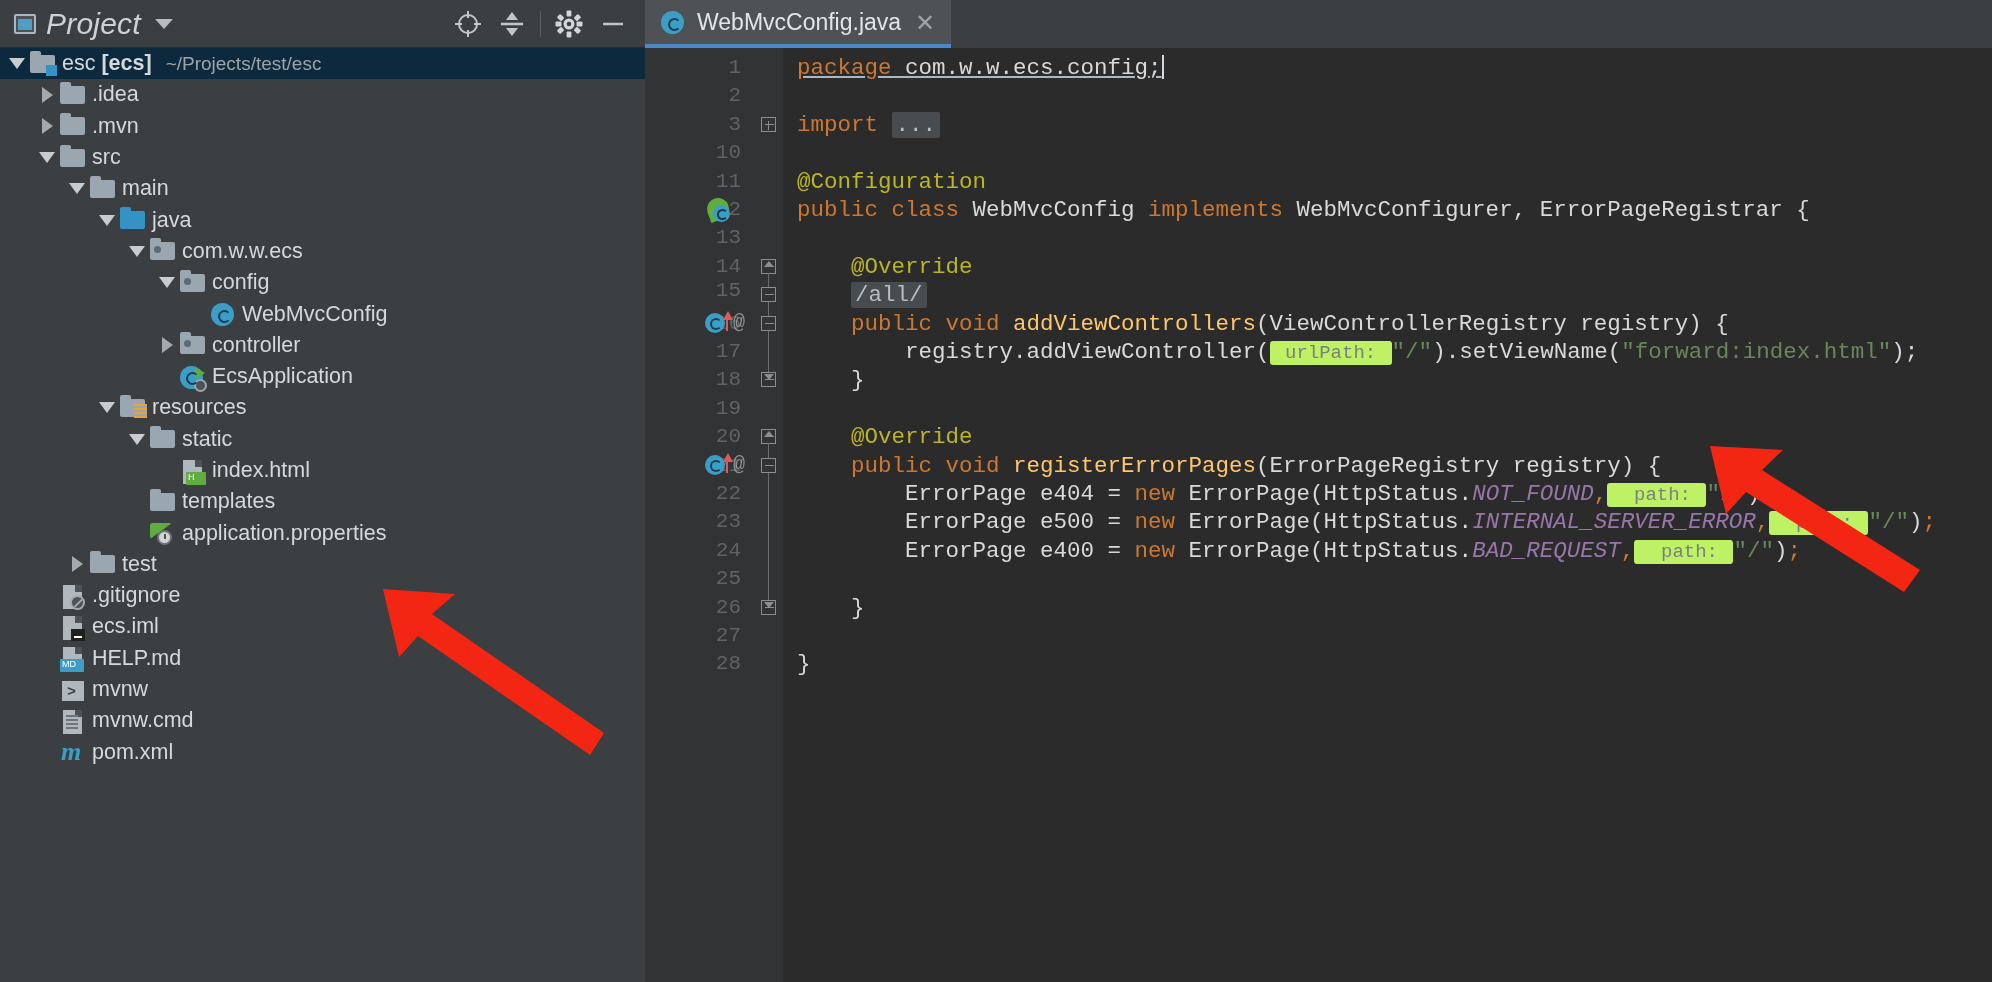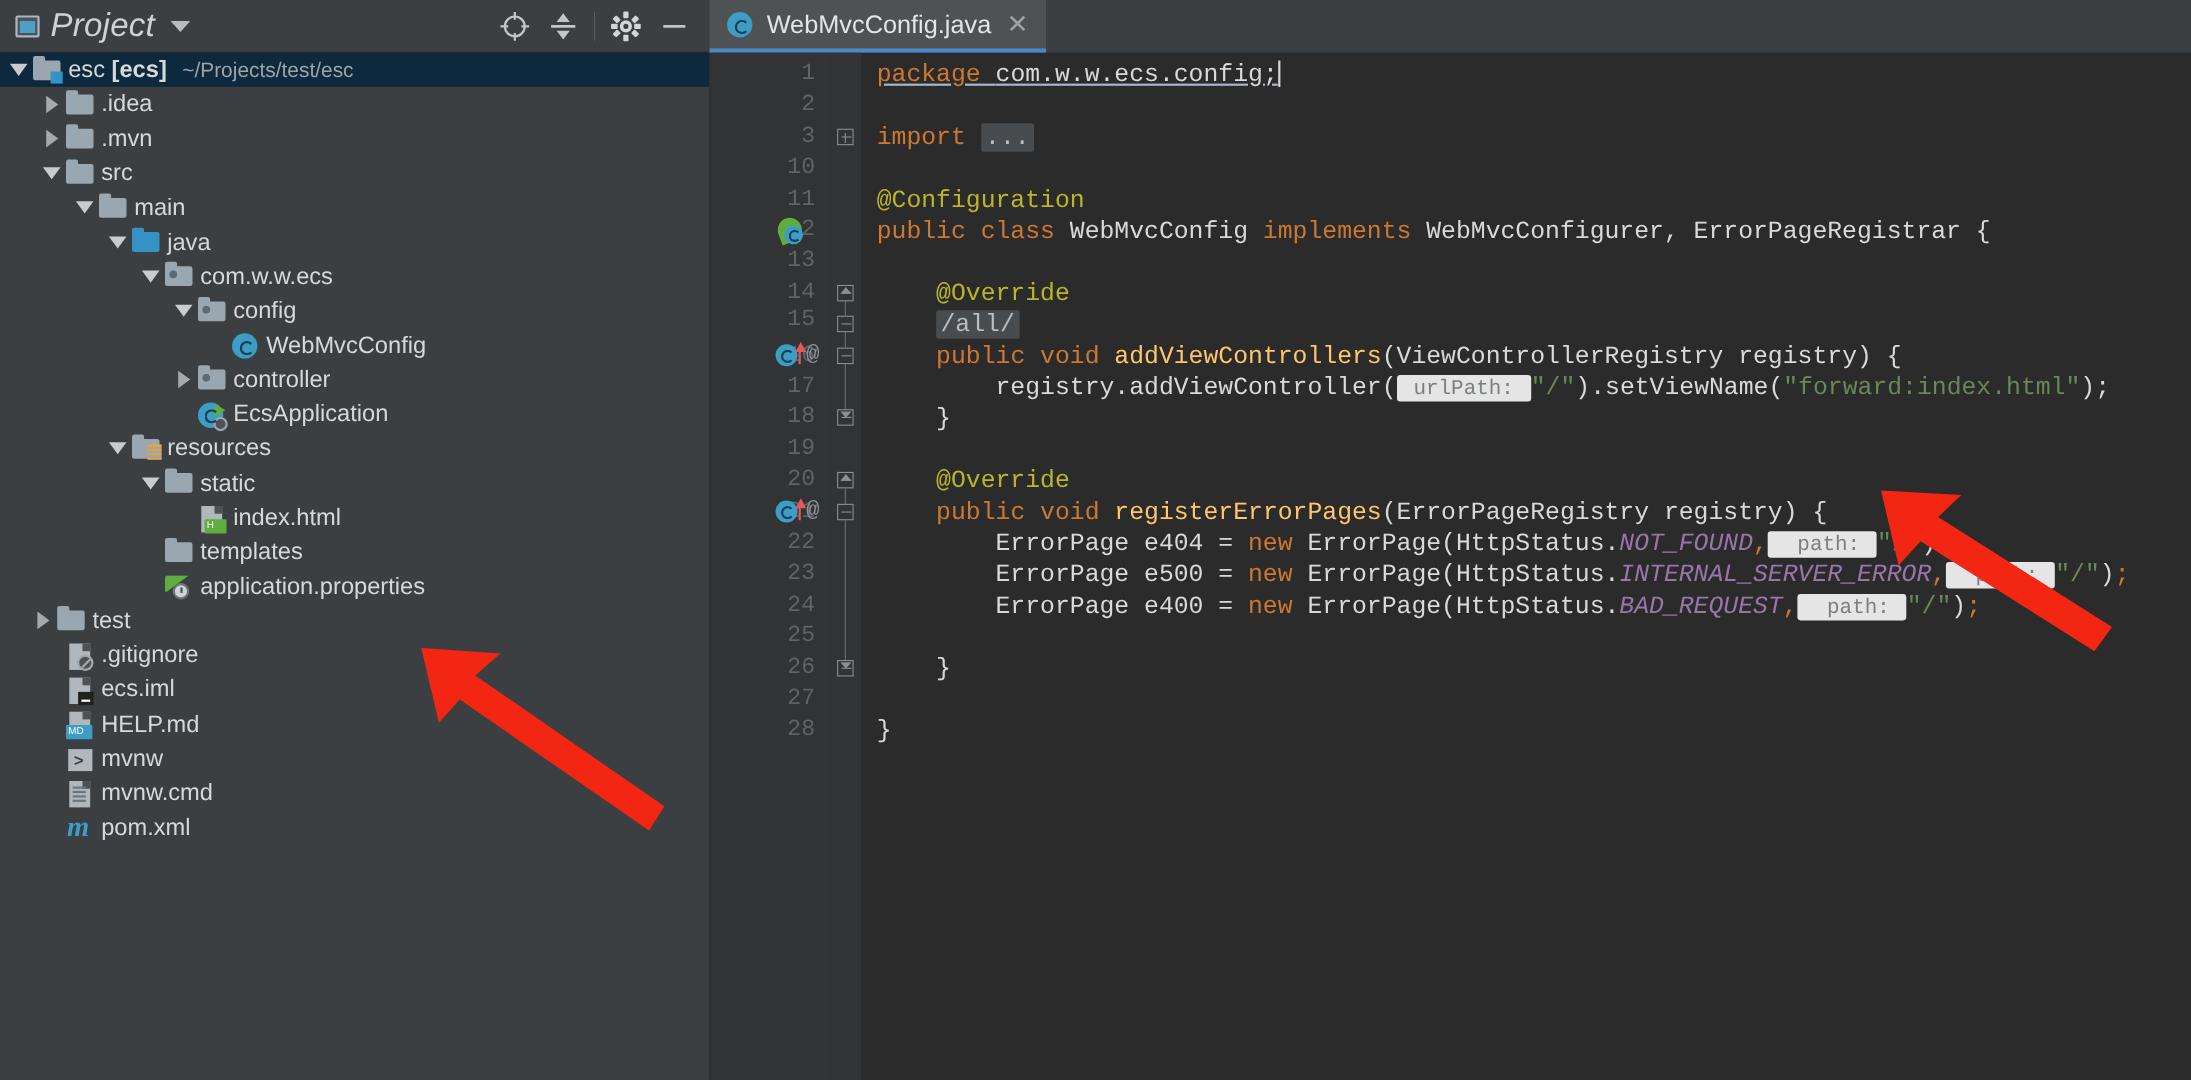--- a/index.html
+++ b/index.html
@@ -117,21 +117,21 @@
     position: absolute; left: 14px; white-space: pre; font-size: 22.5px;
     font-family: "Liberation Mono", monospace; line-height: 28px; color: #a9b7c6;
   }
   .kw { color: #cc7832; }
   .anno { color: #bbb529; }
   .mth { color: #ffc66d; }
   .str { color: #6a8759; }
   .stat { color: #9876aa; font-style: italic; }
   .plain { color: #a9b7c6; }
   .white { color: #d9d9d9; }
-  .hint { background: #e5e5e5; color: #7a7f82; border-radius: 3px; padding: 1px 4px; font-size: 19px; }
+  .hint { background: #bef264; color: #7a7f82; border-radius: 3px; padding: 1px 4px; font-size: 19px; }
   .fold-ph { background: #484c4e; color: #b8bdc0; border-radius: 2px; padding: 0 4px; }
   .caret { display: inline-block; width: 2px; height: 24px; background: #d6d9db; vertical-align: -5px; }
 
   .fold-marker { position: absolute; left: 6px; width: 16px; height: 16px; }
   .fm-box { width: 15px; height: 15px; border: 1px solid #8b8f91; background: #313335; position: relative; }
   .fm-box:after { content: ""; position: absolute; left: 3px; top: 6px; width: 9px; height: 1px; background: #8b8f91; }
   .fm-box.plus:before { content: ""; position: absolute; left: 6px; top: 3px; width: 1px; height: 9px; background: #8b8f91; }
   .fm-line { position: absolute; left: 13px; width: 1px; background: #6a6e70; }
   .fm-cap-top { position: absolute; left: 9px; width: 0; height: 0; border-left: 5px solid transparent; border-right: 5px solid transparent; border-bottom: 6px solid #8b8f91; }
   .fm-cap-bot { position: absolute; left: 9px; width: 0; height: 0; border-left: 5px solid transparent; border-right: 5px solid transparent; border-top: 6px solid #8b8f91; }
@@ -339,21 +339,21 @@
           <span class="lbl">templates</span>
         </div>
         <div class="row" style="padding-left: 126px;">
           <span class="arrow"></span>
           <span class="ico">
             <span class="props-ico"></span>
             <span class="props-dot"></span>
           </span>
           <span class="lbl">application.properties</span>
         </div>
-        <div class="row" style="padding-left: 28px;">
+        <div class="row" style="padding-left: 66px;">
           <span class="arrow">
             <i class="tri-r"></i>
           </span>
           <span class="ico">
             <span class="f-base"></span>
           </span>
           <span class="lbl">test</span>
         </div>
         <div class="row" style="padding-left: 36px;">
           <span class="arrow"></span>

